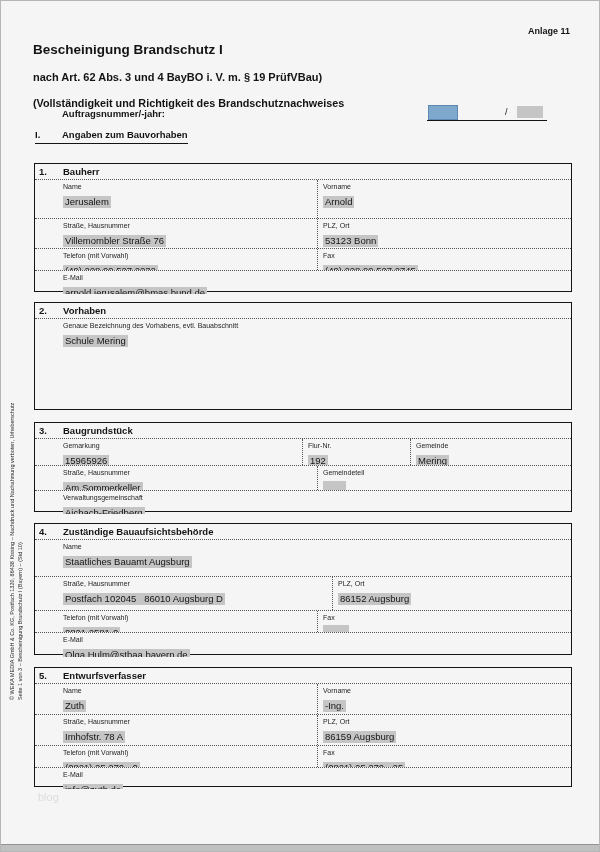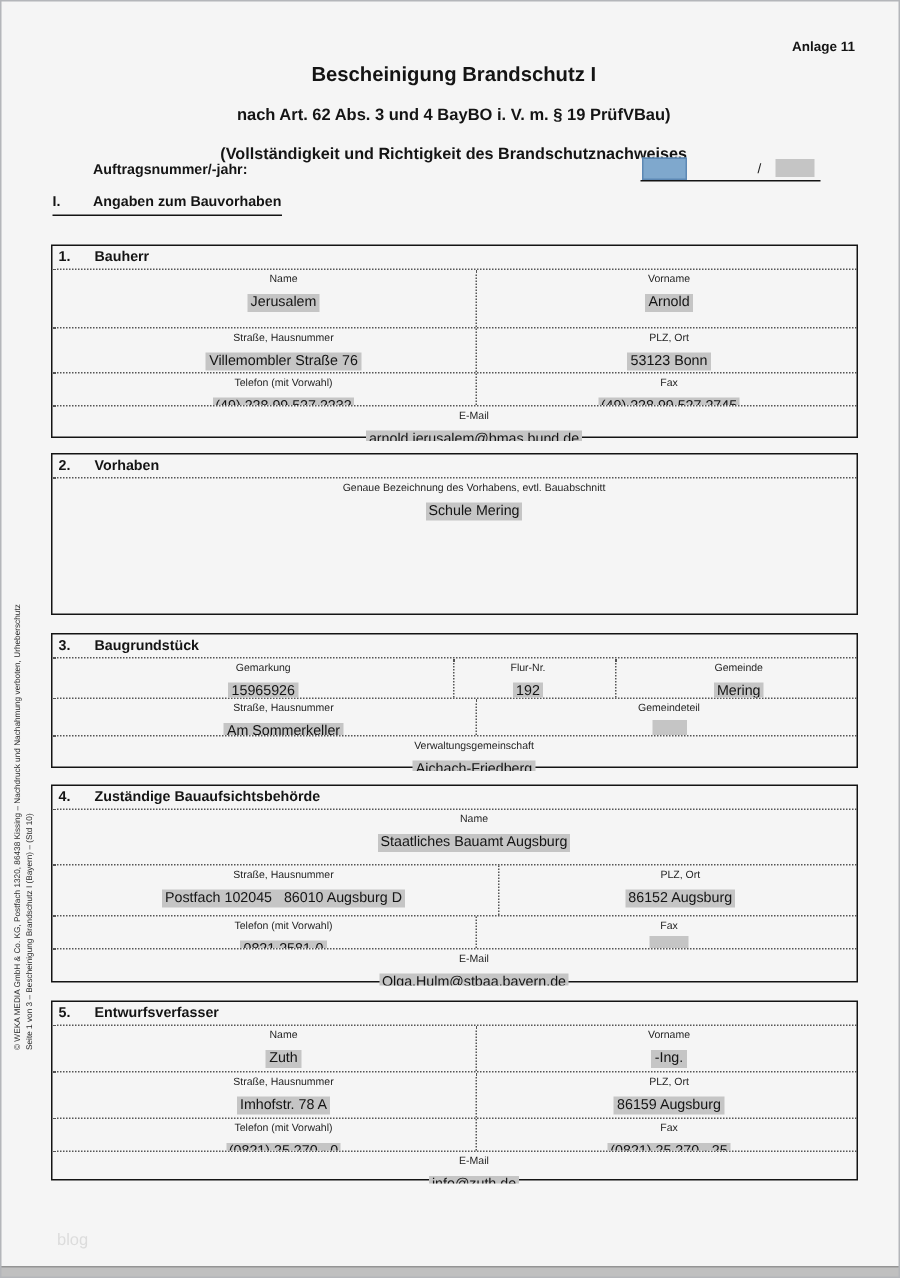--- a/index.html
+++ b/index.html
@@ -8,21 +8,21 @@
     font-family:"Liberation Sans","DejaVu Sans",sans-serif;
     background:var(--page_bg,#f5f5f5);
     position:relative;overflow:hidden;
     color:#141414;
   }
   #page{position:absolute;inset:0;}
   .frame{position:absolute;inset:0;border:1px solid #b4b6ba;pointer-events:none;z-index:50;}
   .bottom-strip{position:absolute;left:0;right:0;bottom:0;height:7px;background:#c0c0c0;border-top:1px solid #949494;}
 
   .annex{position:absolute;top:26px;right:30px;font-size:9px;font-weight:bold;}
-  .title-block{position:absolute;left:33px;width:539px;text-align:center;}
+  .title-block{position:absolute;left:33px;width:539px;text-align:left;}
   .doc-title{top:42px;font-size:13.5px;font-weight:bold;}
   .doc-sub1{top:58px;font-size:10.8px;font-weight:bold;margin-top:39px;}
   .doc-sub2{top:71px;font-size:11px;font-weight:bold;}
 
   .order-label{position:absolute;left:62px;top:108px;font-size:9.5px;font-weight:bold;}
   .order-line{position:absolute;left:427px;top:120px;width:120px;border-top:1.5px solid #141414;}
   .order-num{position:absolute;left:428px;top:105px;width:30px;height:15px;
     background:var(--accent,#7fa8cd);border:1px solid var(--accent_border,#5d88b4);box-sizing:border-box;white-space:pre;}
   .order-sep{position:absolute;left:505px;top:107px;font-size:9px;}
   .order-year{position:absolute;left:517px;top:106px;width:26px;height:12px;
@@ -37,42 +37,42 @@
   .s1{top:163px;height:129px;}
   .s2{top:302px;height:108px;}
   .s3{top:422px;height:90px;}
   .s4{top:523px;height:132px;}
   .s5{top:667px;height:120px;}
 
   .sec-head{position:relative;height:15px;border-bottom:1px dotted #555;}
   .sec-num{position:absolute;left:4px;top:2px;font-size:9.5px;font-weight:bold;}
   .sec-title{position:absolute;left:28px;top:2px;font-size:9.5px;font-weight:bold;}
 
-  .row{display:flex;box-sizing:border-box;text-align:center;}
+  .row{display:flex;box-sizing:border-box;}
   .row + .row{border-top:1px dotted #555;}
   .cell{box-sizing:border-box;padding:2px 2px 0 28px;overflow:hidden;}
   .cell.right,.cell.mid{border-left:1px dotted #555;padding-left:5px;}
   .cell.grow{flex:1;}
   .w282{width:282px;}
   .w255{width:255px;}
   .w96{width:96px;}
   .h38{height:38px;} .h36{height:36px;} .h34{height:34px;gap:15px;} .h31{height:31px;} .h30{height:30px;}
   .h26{height:26px;gap:12px;} .h25{height:25px;} .h24{height:24px;} .h22{height:22px;} .h93{height:93px;}
 
   .flabel{font-size:7px;color:#1e1e1e;line-height:9px;white-space:pre;}
   .val{display:inline-block;font-size:9.5px;line-height:12px;background:var(--highlight,#c5c5c5);
     padding:0 2px;margin-top:1px;white-space:pre;}
   .val.empty-sm{width:23px;height:10px;padding:0;}
   .val.empty-md{width:26px;height:11px;padding:0;}
 
   .sidebar-vertical{position:absolute;left:9px;top:700px;width:272px;
     transform:rotate(-90deg);transform-origin:0 0;color:#2a2a2a;}
   .sidebar-vertical div{font-size:5.5px;line-height:7.5px;white-space:nowrap;}
 
-  .watermark{position:absolute;left:38px;top:821px;font-size:11px;color:#dcdcdc;}
+  .watermark{position:absolute;left:38px;top:791px;font-size:11px;color:#dcdcdc;}
 </style>
 </head>
 <body>
 
 <div id="page">
   <div class="frame"></div>
 
   <div class="annex">Anlage 11</div>
 
   <div class="title-block doc-title">Bescheinigung Brandschutz I</div>

